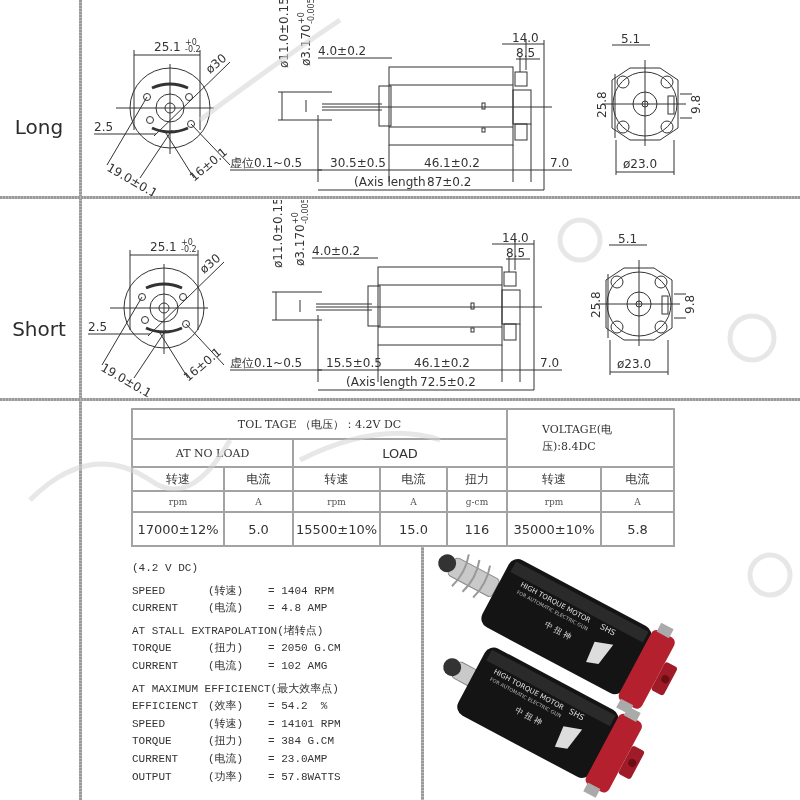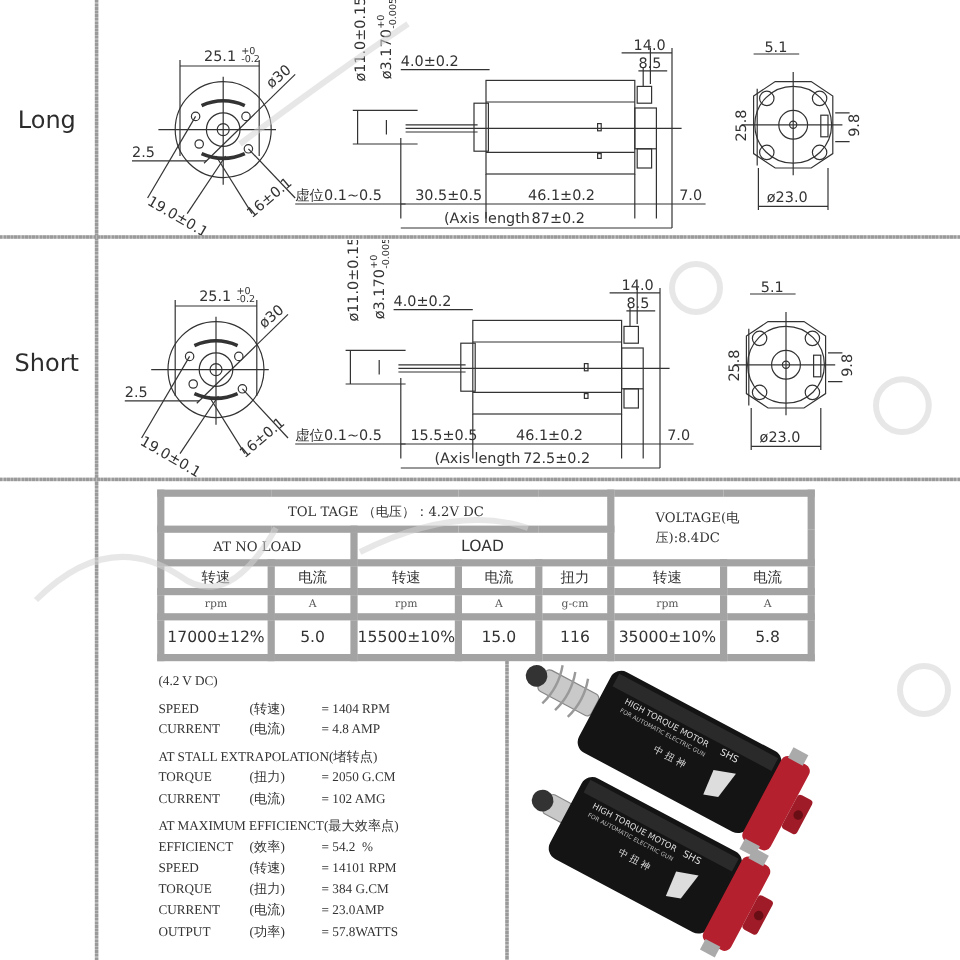--- a/index.html
+++ b/index.html
@@ -2,37 +2,37 @@
 <html><head>
 <meta charset="utf-8">
 <style>
   * { box-sizing: border-box; margin: 0; padding: 0; }
   html, body { width: 800px; height: 800px; background: #ffffff; overflow: hidden; }
   body { position: relative; font-family: "Liberation Sans", sans-serif; color: #333; }
 
   .gridline-v { position: absolute; width: 3px; background: repeating-linear-gradient(to bottom, #9a9a9a 0 2px, #b8b8b8 2px 3px); }
   .gridline-h { position: absolute; height: 3px; background: repeating-linear-gradient(to right, #9a9a9a 0 2px, #b8b8b8 2px 3px); }
 
-  .row-label { position: absolute; left: 0; width: 78px; text-align: center; font-size: 20px; color: #2c2c2c; font-family: "DejaVu Sans", sans-serif; }
-
-  .drawing { position: absolute; padding-left: 16px; }
+  .row-label { position: absolute; left: 0; width: 78px; text-align: center; font-size: 20px; color: #2c2c2c; font-family: "DejaVu Sans", sans-serif; margin-top: 27px; }
+
+  .drawing { position: absolute; }
   .drawing svg { display: block; }
   .dim { font-family: "DejaVu Sans", sans-serif; font-size: 12px; fill: #333; }
   .dim-sm { font-family: "DejaVu Sans", sans-serif; font-size: 8px; fill: #333; }
 
   
   .spec-table { position: absolute; left: 131px; top: 408px; border-collapse: collapse; font-family: "DejaVu Serif", serif; color: #333; }
-  .spec-table td { border: 6px solid #a3a3a3; text-align: center; vertical-align: middle; font-size: 11px; padding: 0; }
+  .spec-table td { border: 2px solid #a3a3a3; text-align: center; vertical-align: middle; font-size: 11px; padding: 0; }
   .spec-table .sans { font-family: "DejaVu Sans", sans-serif; font-size: 13px; margin-left: 48px; }
   .spec-table .small { font-size: 9px; color: #555; }
   .spec-table .cn { font-size: 12px; }
 
   .perf { position: absolute; left: 132px; top: 560px; font-family: "Liberation Mono", monospace; font-size: 11px; color: #333; line-height: 17.6px; }
   .perf .block { margin-bottom: 5px; }
-  .perf .line { white-space: pre; display: flex; font-family: Liberation Serif, serif; }
+  .perf .line { white-space: pre; display: flex; }
   .perf .k { display: inline-block; width: 76px; }
   .perf .c { display: inline-block; width: 60px; }
 
   .photo { position: absolute; left: 424px; top: 546px; width: 376px; height: 254px; }
 
   .watermark { position: absolute; pointer-events: none; }
 </style>
 </head>
 <body>
 

